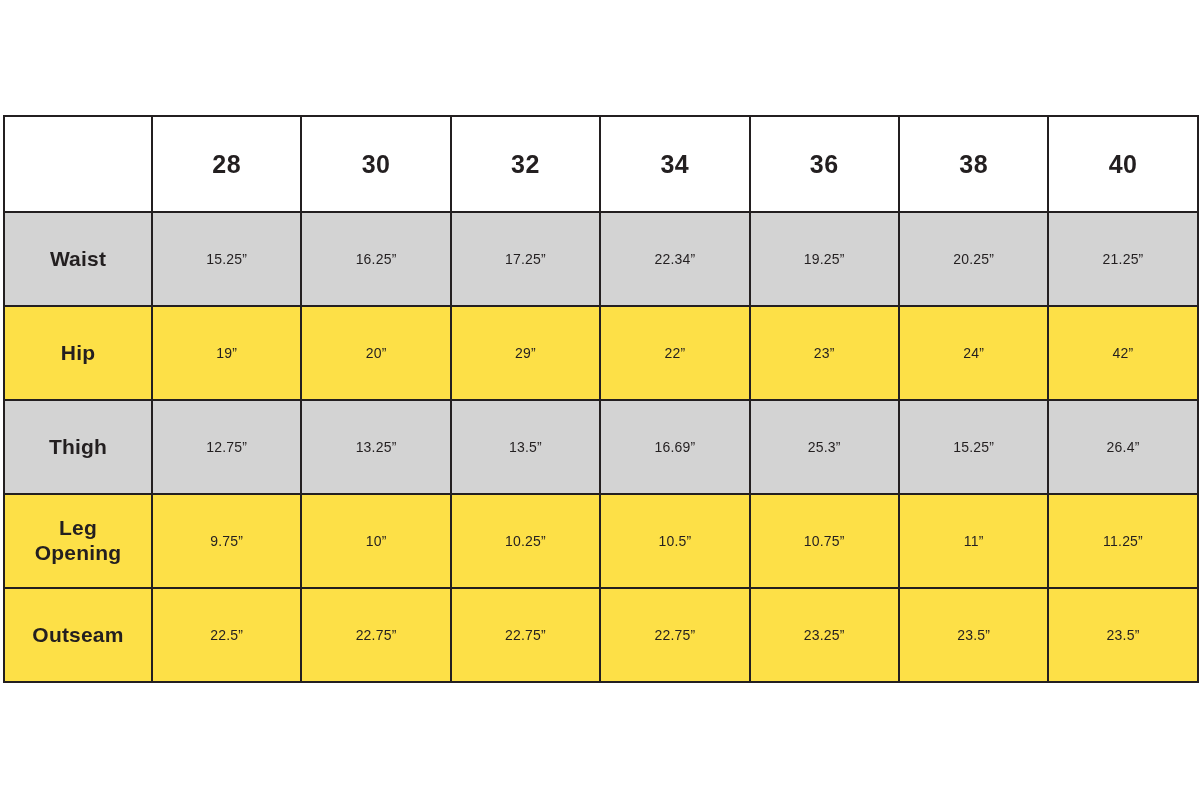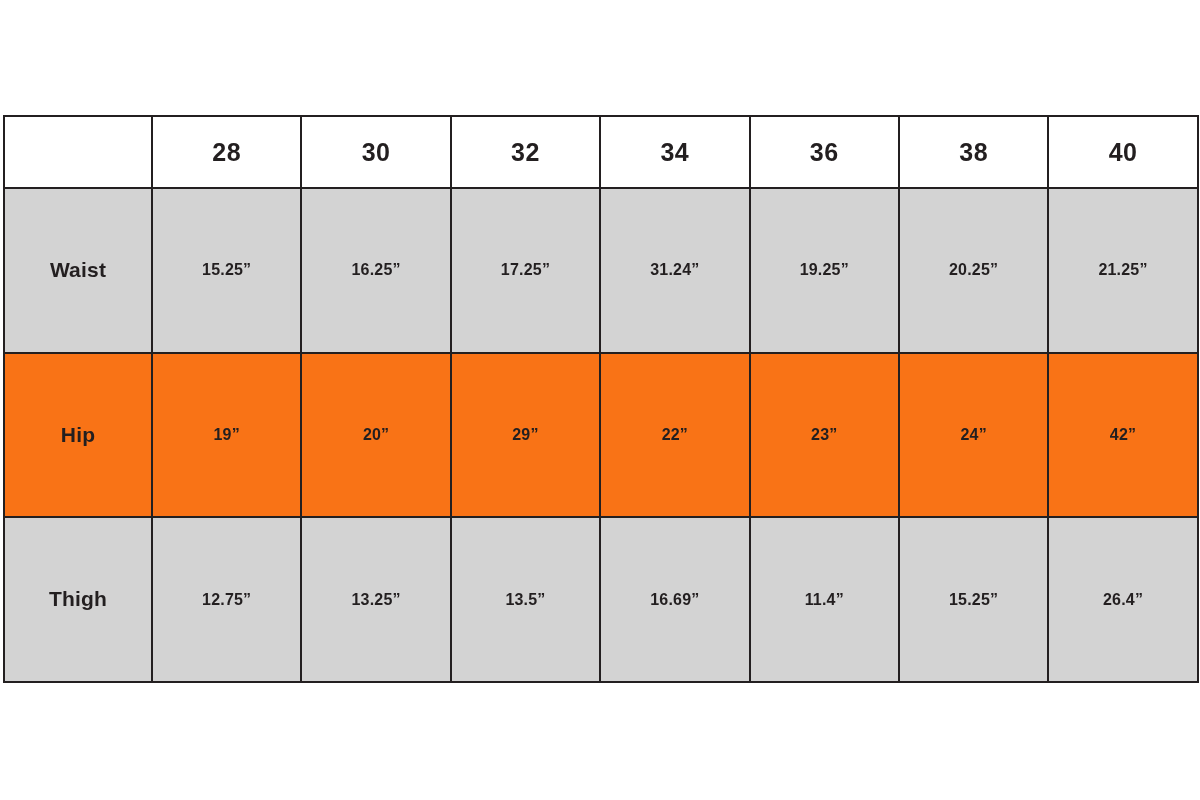--- a/index.html
+++ b/index.html
@@ -37,21 +37,21 @@
     color: #231f20;
     padding: 0;
     box-sizing: border-box;
   }
 
   
   col.label-col { width: 148px; }
   col.size-col  { width: 149.4px; }
 
   
-  tr.header-row { height: 72px; }
+  tr.header-row { height: 96px; }
   tr.header-row th {
     background: #ffffff;
     font-size: 25px;
     font-weight: bold;
     letter-spacing: 0.5px;
   }
   th.corner-cell {
     background: #ffffff;
   }
 
@@ -59,32 +59,32 @@
   tr.data-row { height: 69px; border-radius: 19px; }
 
   tr.data-row th.row-label {
     font-size: 21px;
     font-weight: bold;
     line-height: 1.18;
     letter-spacing: 0.2px;
   }
 
   tr.data-row td.measure-cell {
-    font-size: 16px;
-    font-weight: bold;
+    font-size: 14px;
+    font-weight: normal;
     letter-spacing: 0.2px;
   }
 
   tr.shaded th.row-label,
   tr.shaded td.measure-cell {
     background: #d3d3d3;
   }
   tr.plain th.row-label,
   tr.plain td.measure-cell {
-    background: #f97316;
+    background: #fde047;
   }
 </style>
 </head>
 <body>
 
 <div id="size-chart-wrap">
   <table class="size-chart">
     <colgroup>
       <col class="label-col">
       <col class="size-col">
@@ -106,40 +106,60 @@
           <th class="size-header">38</th>
           <th class="size-header">40</th>
         </tr>
     </thead>
     <tbody>
         <tr class="data-row shaded">
           <th class="row-label"><span>Waist</span></th>
           <td class="measure-cell">15.25”</td>
           <td class="measure-cell">16.25”</td>
           <td class="measure-cell">17.25”</td>
-          <td class="measure-cell">31.24”</td>
+          <td class="measure-cell">22.34”</td>
           <td class="measure-cell">19.25”</td>
           <td class="measure-cell">20.25”</td>
           <td class="measure-cell">21.25”</td>
         </tr>
         <tr class="data-row plain">
           <th class="row-label"><span>Hip</span></th>
           <td class="measure-cell">19”</td>
           <td class="measure-cell">20”</td>
           <td class="measure-cell">29”</td>
           <td class="measure-cell">22”</td>
           <td class="measure-cell">23”</td>
           <td class="measure-cell">24”</td>
           <td class="measure-cell">42”</td>
         </tr>
         <tr class="data-row shaded">
           <th class="row-label"><span>Thigh</span></th>
           <td class="measure-cell">12.75”</td>
           <td class="measure-cell">13.25”</td>
           <td class="measure-cell">13.5”</td>
           <td class="measure-cell">16.69”</td>
-          <td class="measure-cell">11.4”</td>
+          <td class="measure-cell">25.3”</td>
           <td class="measure-cell">15.25”</td>
           <td class="measure-cell">26.4”</td>
+        </tr>
+        <tr class="data-row plain">
+          <th class="row-label"><span>Leg</span><br><span>Opening</span></th>
+          <td class="measure-cell">9.75”</td>
+          <td class="measure-cell">10”</td>
+          <td class="measure-cell">10.25”</td>
+          <td class="measure-cell">10.5”</td>
+          <td class="measure-cell">10.75”</td>
+          <td class="measure-cell">11”</td>
+          <td class="measure-cell">11.25”</td>
+        </tr>
+        <tr class="data-row plain">
+          <th class="row-label"><span>Outseam</span></th>
+          <td class="measure-cell">22.5”</td>
+          <td class="measure-cell">22.75”</td>
+          <td class="measure-cell">22.75”</td>
+          <td class="measure-cell">22.75”</td>
+          <td class="measure-cell">23.25”</td>
+          <td class="measure-cell">23.5”</td>
+          <td class="measure-cell">23.5”</td>
         </tr>
       </tbody>
   </table>
 </div>
 
 </body></html>

